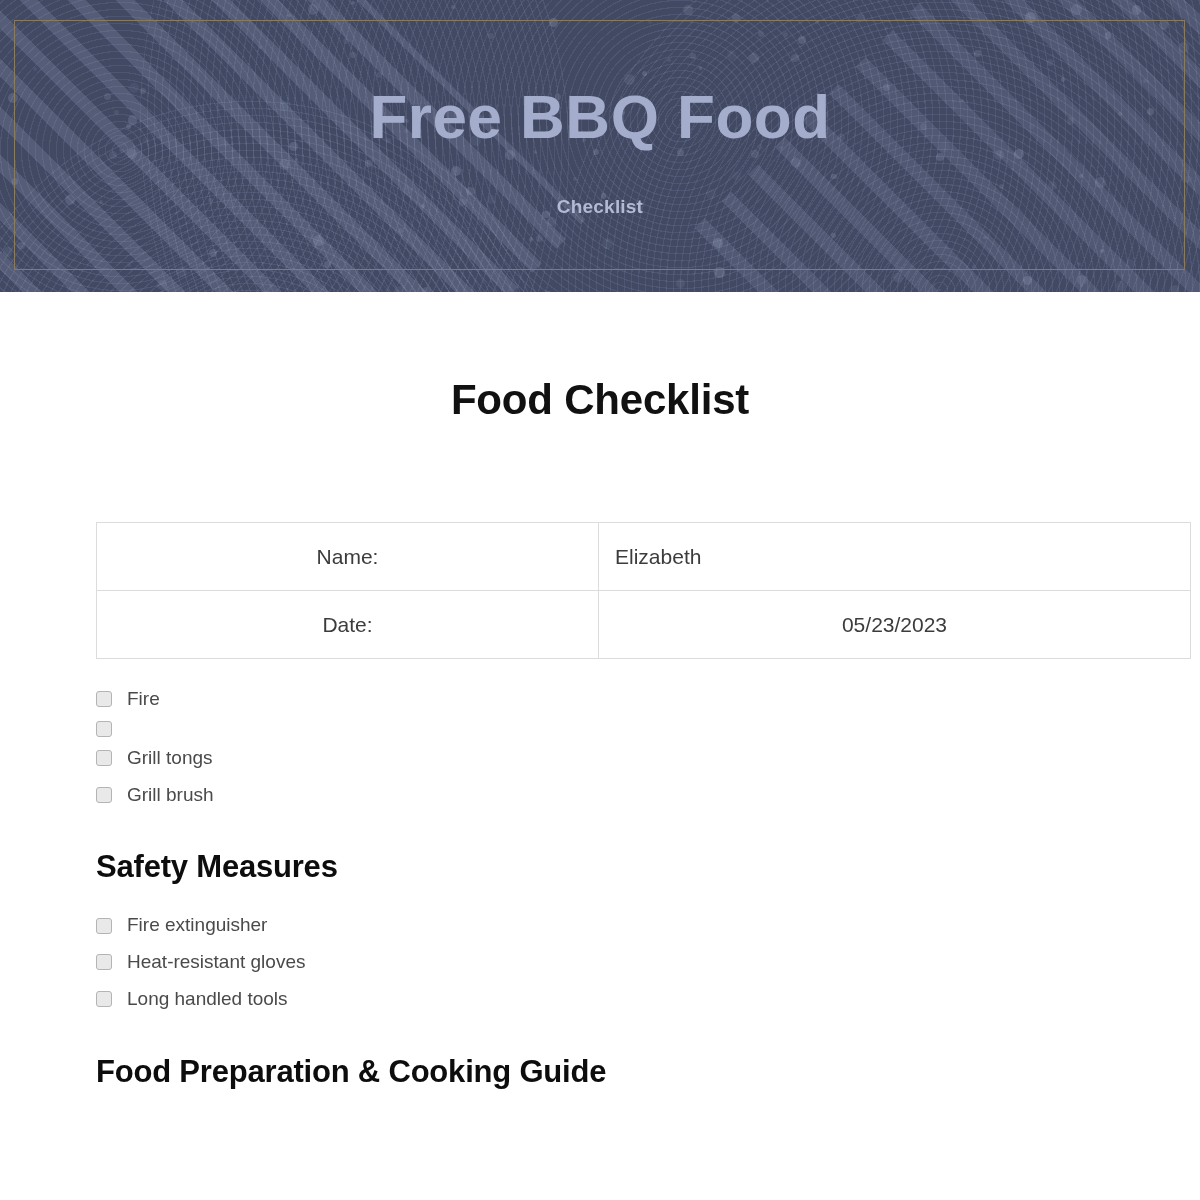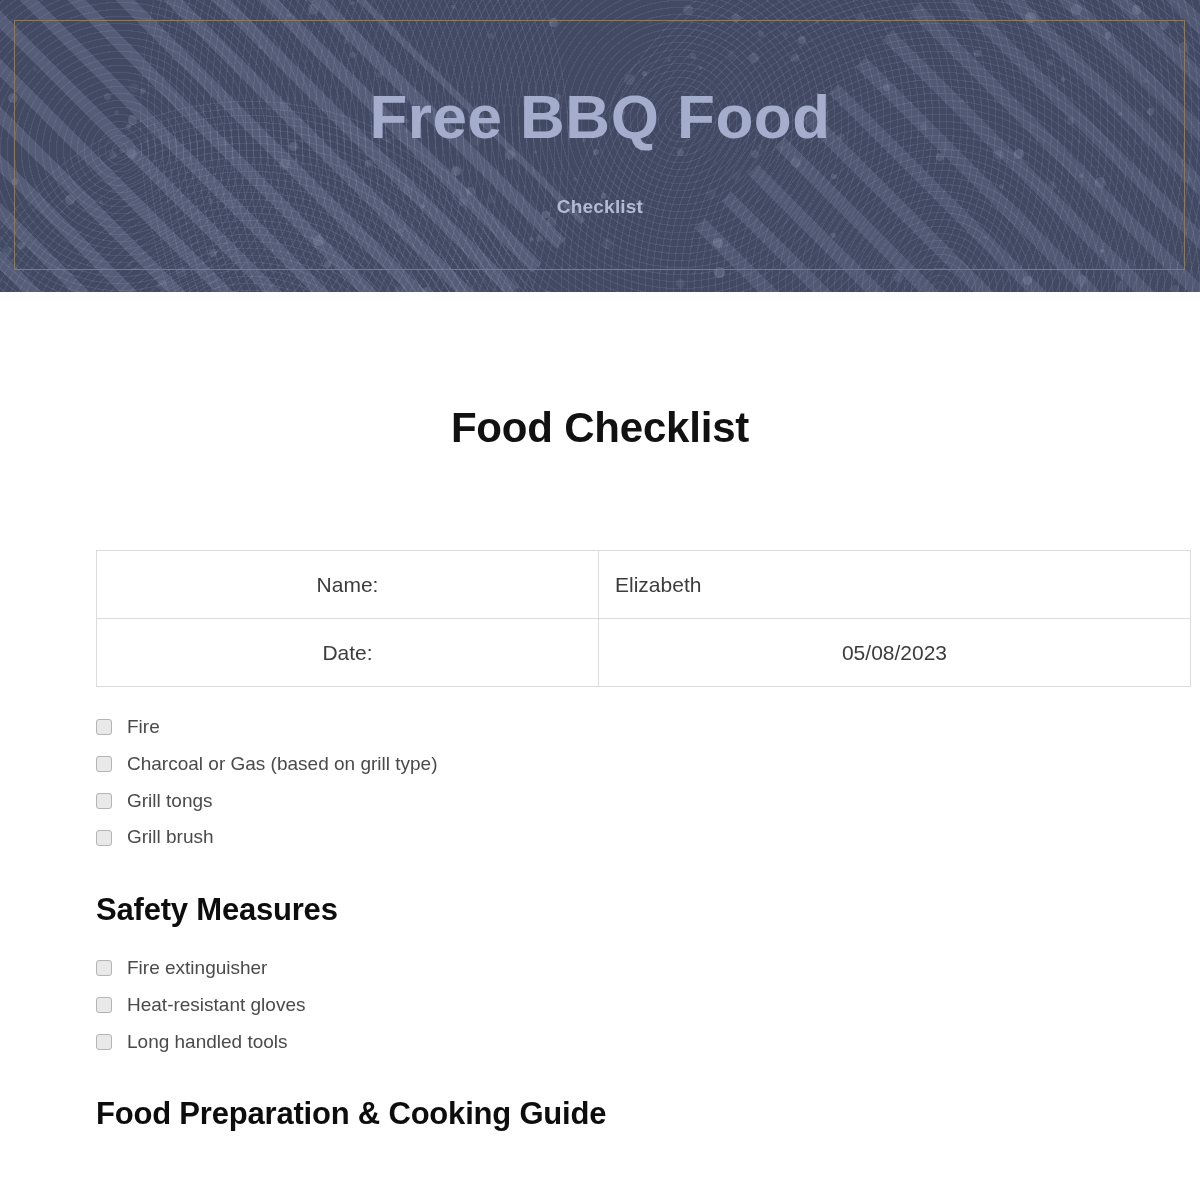--- a/index.html
+++ b/index.html
@@ -141,21 +141,21 @@
   }
 
   
   .page {
     width: 1200px;
     padding: 0 96px;
   }
 
   .doc-title {
     margin: 0;
-    padding-top: 112px;
+    padding-top: 84px;
     text-align: center;
     font-size: 42px;
     font-weight: bold;
     color: #111111;
     letter-spacing: -0.2px;
   }
 
   
   .info-table {
     margin-top: 98px;
@@ -392,34 +392,33 @@
   <h2 class="doc-title">Food Checklist</h2>
 
   <table class="info-table">
     <tbody id="info-table-body">
         <tr>
           <td class="label-cell">Name:</td>
           <td class="value-cell-left">Elizabeth</td>
         </tr>
         <tr>
           <td class="label-cell">Date:</td>
-          <td class="value-cell-center">05/08/2023</td>
+          <td class="value-cell-center">05/23/2023</td>
         </tr>
       </tbody>
   </table>
 
   <div id="sections-container">
       <ul class="check-list">
         <li class="check-item">
           <span class="checkbox"></span>
           <span class="check-label">Fire</span>
         </li>
         <li class="check-item">
           <span class="checkbox"></span>
-          <span class="check-label">Charcoal or Gas (based on grill type)</span>
         </li>
         <li class="check-item">
           <span class="checkbox"></span>
           <span class="check-label">Grill tongs</span>
         </li>
         <li class="check-item">
           <span class="checkbox"></span>
           <span class="check-label">Grill brush</span>
         </li>
       </ul>

